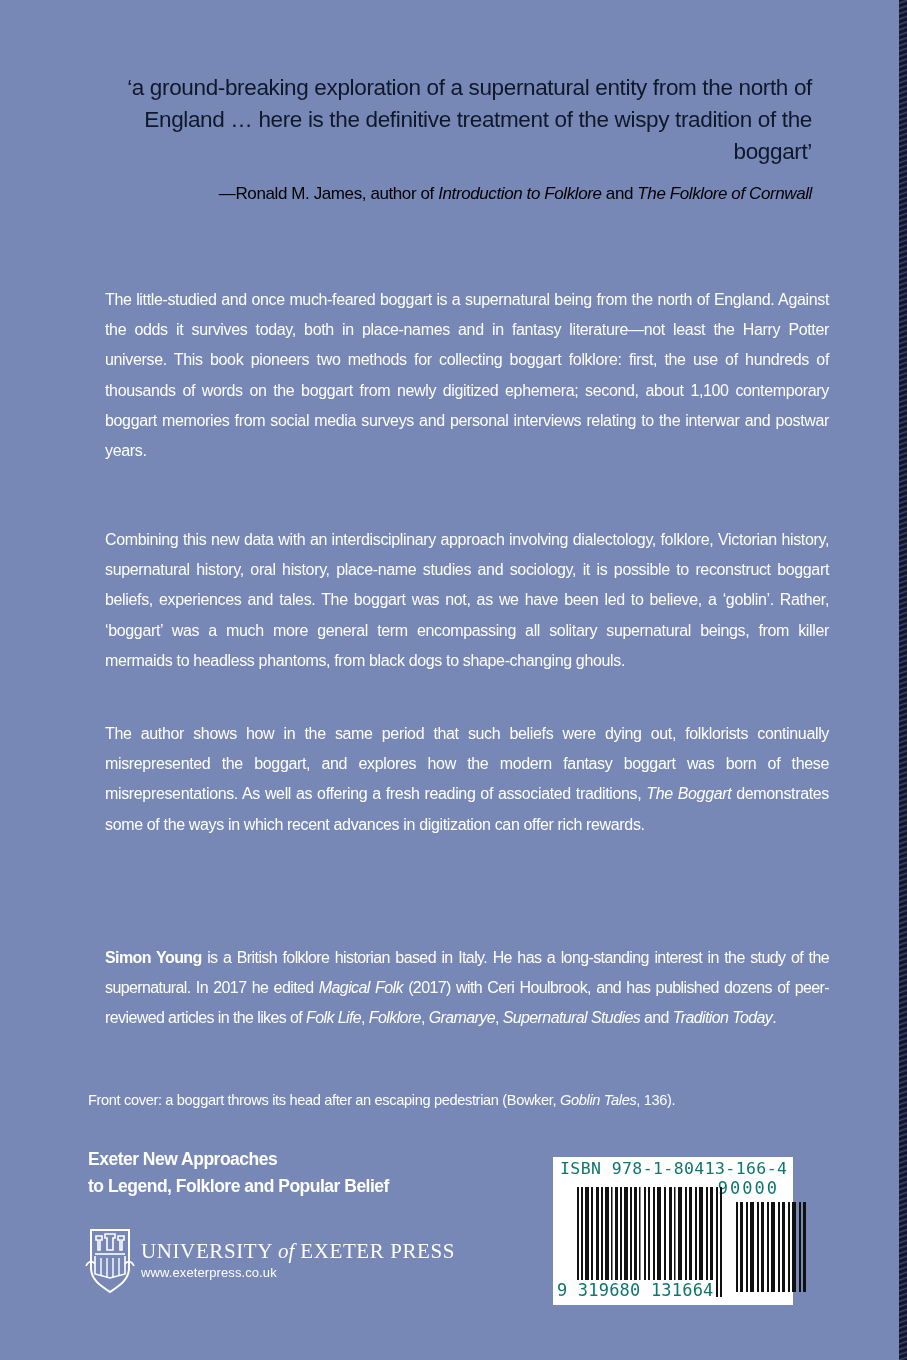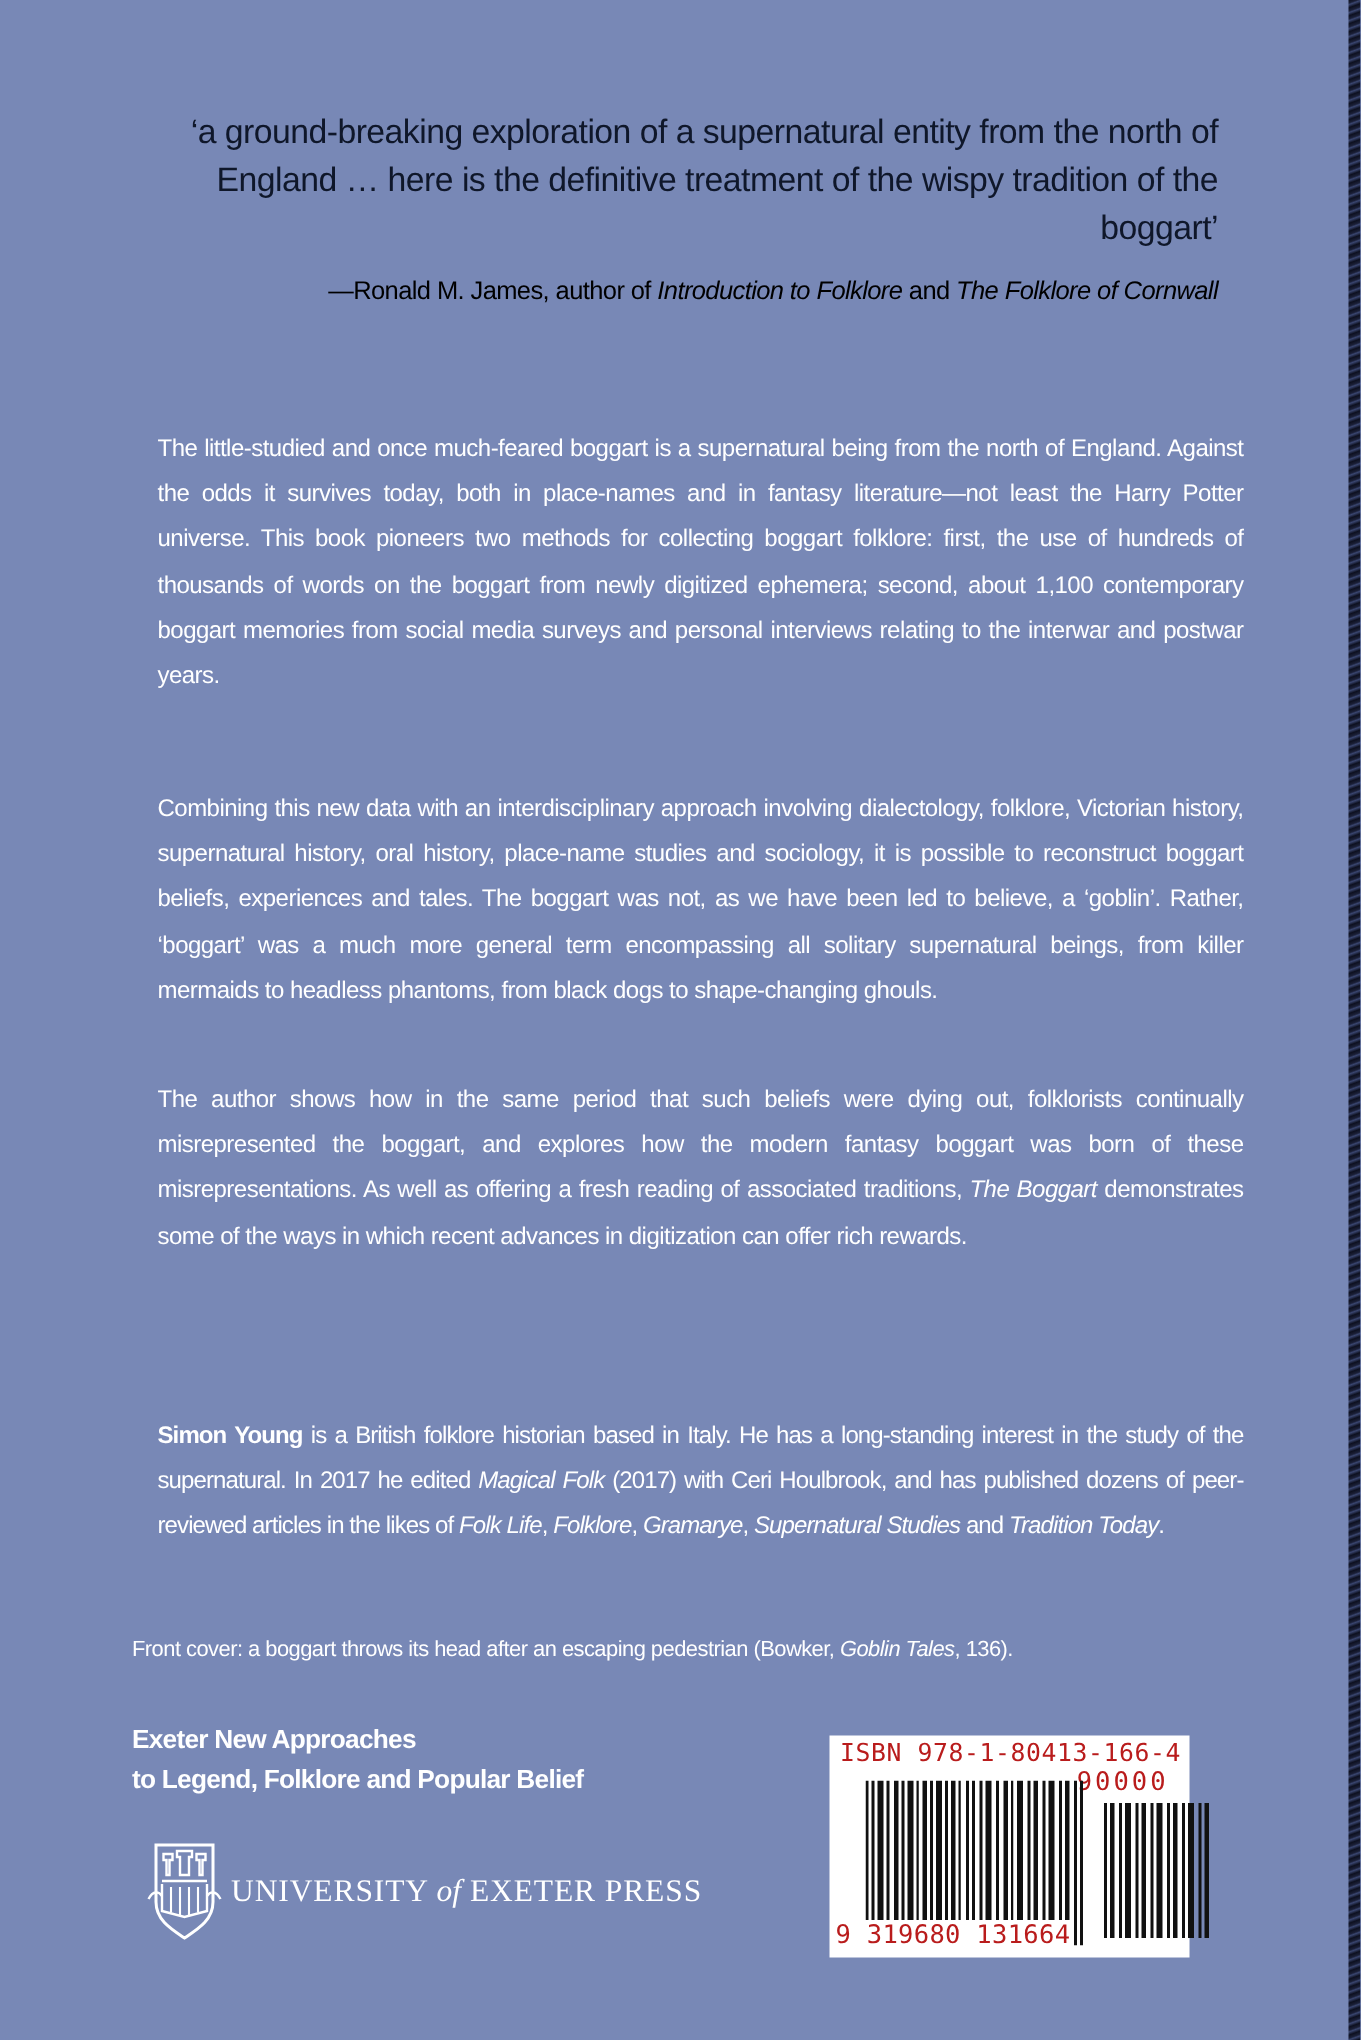--- a/index.html
+++ b/index.html
@@ -54,39 +54,39 @@
   }
   .caption i { font-style: italic; }
   .series {
     top: 1146px;
     font-size: 17.5px; line-height: 27px;
     font-weight: bold;
     letter-spacing: -0.5px;
     width: 400px;
   }
   .publisher {
-    position: absolute; left: 98px; top: 1228px;
+    position: absolute; left: 85px; top: 1228px;
     display: flex; align-items: center;
   }
   .logo { width: 50px; height: 66px; }
   .pub-text { margin-left: 6px; margin-top: -2px; }
   .pub-name {
     font-family: "Liberation Serif", "DejaVu Serif", serif;
     font-size: 21px; letter-spacing: 0.6px; line-height: 26px;
     white-space: nowrap;
   }
   .pub-name .of { font-style: italic; letter-spacing: 0; }
   .pub-url {
     font-size: 13px; line-height: 18px; letter-spacing: 0.1px;
   }
   .barcode-box {
     position: absolute; left: 553px; top: 1157px;
     width: 240px; height: 148px;
     background: #ffffff;
-    color: #b91c1c;
+    color: #0f766e;
   }
   .isbn-line {
     position: absolute; left: 7px; top: 2px;
     font-family: "DejaVu Sans Mono", "Liberation Mono", monospace;
     font-size: 16.5px; letter-spacing: 0.4px; white-space: nowrap;
   }
   .addon-digits {
     position: absolute; right: 14px; top: 21px;
     font-family: "DejaVu Sans Mono", "Liberation Mono", monospace;
     font-size: 17px; letter-spacing: 2px;
@@ -135,20 +135,21 @@
     <path d="M11 8 h6 v4 h-2 v10 h-2 v-10 h-2 z" stroke-width="1.6"></path>
     <path d="M20 6 h10 v4 h-2 v12 h-6 v-12 h-2 z" stroke-width="1.6"></path>
     <path d="M33 8 h6 v4 h-2 v10 h-2 v-10 h-2 z" stroke-width="1.6"></path>
     <path d="M10 26 H40" stroke-width="1.6"></path>
     <path d="M10 28 L10 46 L25 50 L40 46 L40 28" stroke-width="1.6"></path>
     <path d="M16 30 V47 M22 30 V49 M28 30 V49 M34 30 V47" stroke-width="1.4"></path>
     <path d="M1 38 C4 32 8 33 10 36 M49 38 C46 32 42 33 40 36" stroke-width="1.6"></path>
   </svg>
   <div class="pub-text">
     <div class="pub-name"><span>UNIVERSITY </span><span class="of">of</span><span> EXETER PRESS</span></div>
+    <div class="pub-url">www.exeterpress.co.uk</div>
   </div>
 </div>
 
 <div class="barcode-box">
   <div class="isbn-line">ISBN 978-1-80413-166-4</div>
   <div class="addon-digits">90000</div>
   <svg class="bars-main" viewBox="0 0 146 110" preserveAspectRatio="none">
     <g fill="#111">
       <rect x="0" y="0" width="2" height="110"></rect>
         <rect x="4" y="0" width="2" height="110"></rect>

